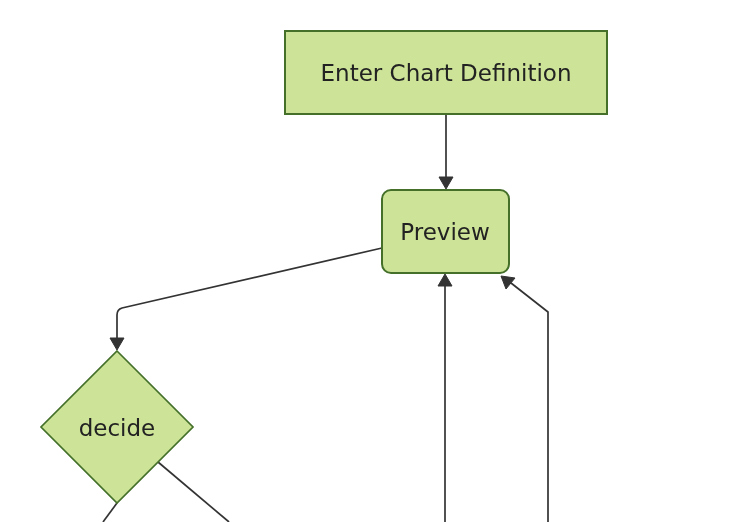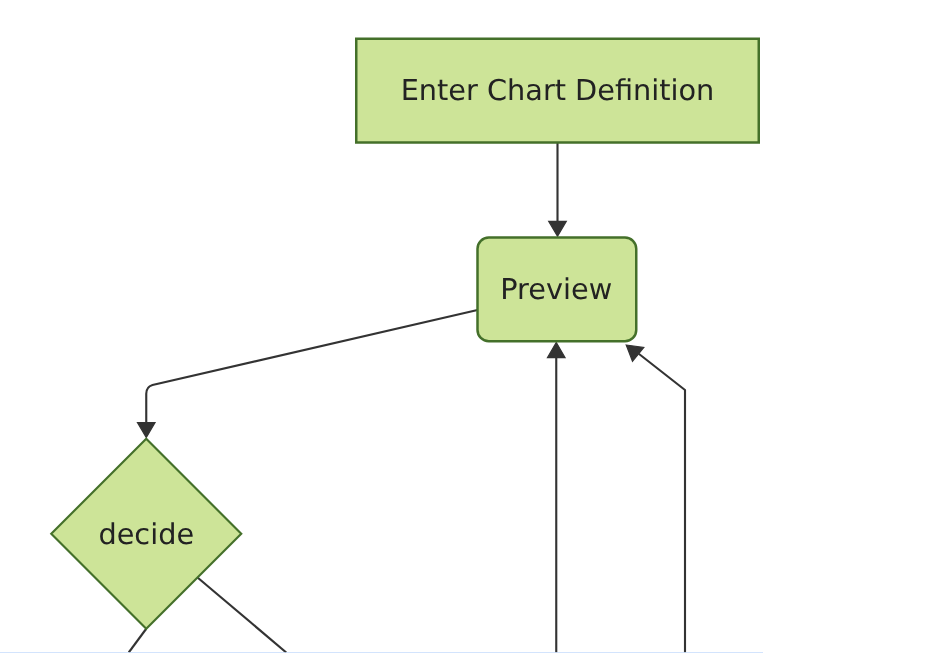--- a/index.html
+++ b/index.html
@@ -2,24 +2,24 @@
 <html><head>
 <meta charset="utf-8">
 <style>
   html, body {
     margin: 0;
     padding: 0;
     background: #ffffff;
   }
   .stage {
     position: relative;
-    width: 740px;
+    width: 638px;
     height: 522px;
     overflow: hidden;
-    background: #3b82f6;
+    background: #0369a1;
   }
   svg {
     display: block;
     font-family: "DejaVu Sans", "Liberation Sans", sans-serif;
   }
   .node-shape {
     stroke-width: 2px;
   }
   .diamond-shape {
     stroke-width: 1.7px;

